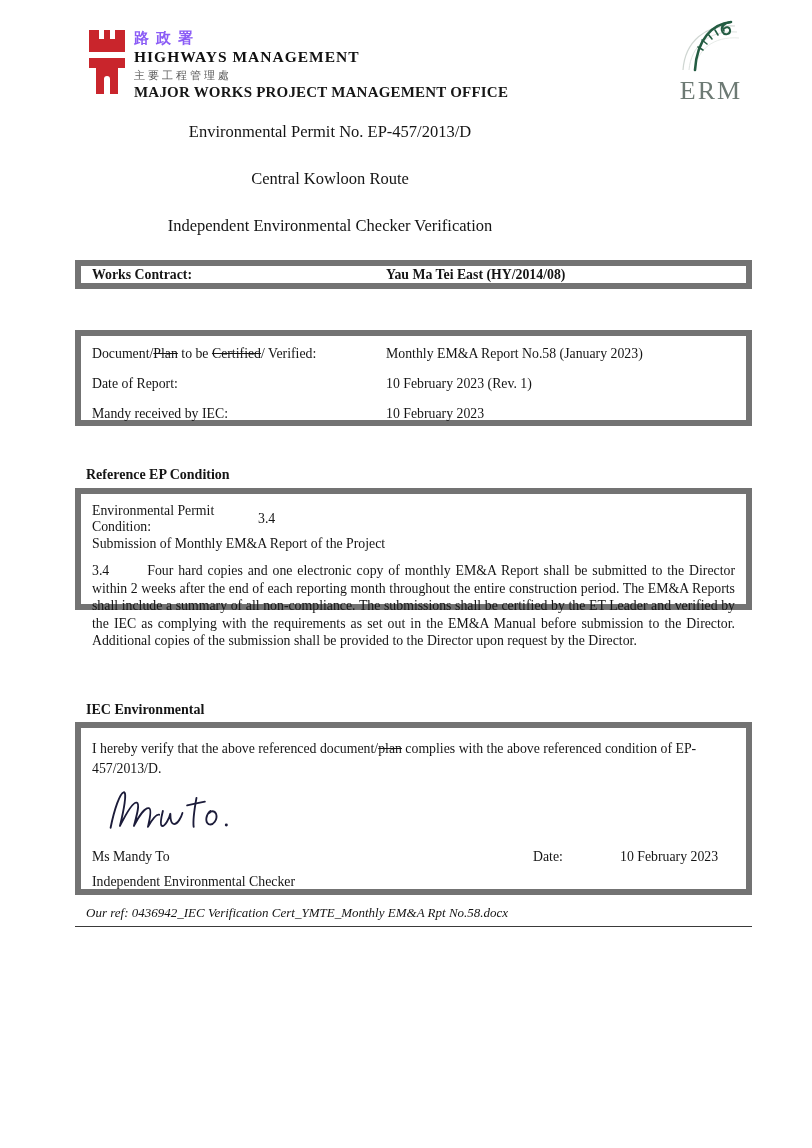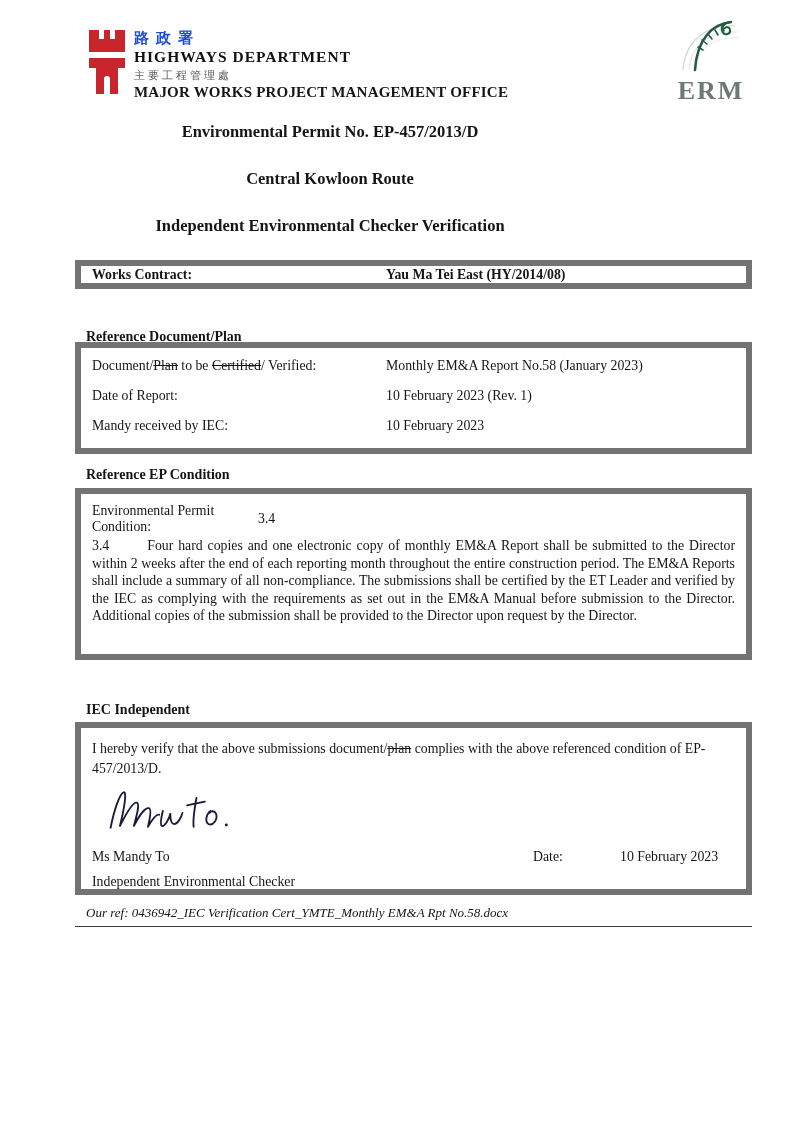--- a/index.html
+++ b/index.html
@@ -7,45 +7,45 @@
   body {
     width:812px; height:1148px; position:relative;
     font-family:"Liberation Serif","DejaVu Serif",serif;
     color:#151515; overflow:hidden;
   }
   .strike { text-decoration:line-through; }
 
   
   .hd-logo { position:absolute; left:88px; top:30px; width:38px; height:64px; }
   .hd-text { position:absolute; left:134px; top:31px; line-height:1; }
-  .hd-cn-name { font-size:15px; letter-spacing:7px; color:#1d4ed8; font-weight:600; }
+  .hd-cn-name { font-size:15px; letter-spacing:7px; color:#8b5cf6; font-weight:600; }
   .hd-en-name { font-size:15.5px; font-weight:bold; color:#111; letter-spacing:1px; margin-top:3px; }
   .hd-cn-office { font-size:11px; color:#5d5d5d; letter-spacing:3px; margin-top:5px; }
   .hd-en-office { font-size:15px; font-weight:bold; color:#161616; margin-top:4px; letter-spacing:0.2px; }
 
-  .erm { position:absolute; left:676px; top:16px; width:70px; text-align:center;font-weight:bold; }
+  .erm { position:absolute; left:676px; top:16px; width:70px; text-align:center; }
   .erm-word { font-size:26px; color:#6d7a74; letter-spacing:2px; margin-top:0px; }
 
   
-  .title-line { position:absolute; left:0; width:660px; text-align:center; font-weight:bold; font-size:16.5px; }
+  .title-line { position:absolute; left:0; width:660px; text-align:center; font-weight:normal; font-size:16.5px; }
   .t1 { top:122px; } .t2 { top:169px; } .t3 { top:216px; }
 
   
   .box { position:absolute; left:75px; width:677px; border:6px solid #737373; background:#fff; font-size:13.8px; }
   .wc-box { top:260px; height:29px; display:flex; align-items:center; padding-left:11px; position:absolute; }
   .wc-label { font-weight:bold; }
   .wc-value { position:absolute; left:305px; font-weight:bold; }
 
   .section-heading { position:absolute; left:86px; font-weight:bold; font-size:14px; }
   .h-refdoc { top:329px; } .h-refep { top:467px; } .h-iec { top:702px; }
 
-  .refdoc-box { top:342px; height:112px; padding:3px 11px; }
+  .refdoc-box { top:330px; height:96px; padding:3px 11px; }
   .trow { display:grid; grid-template-columns:294px 1fr; align-items:center; height:30px; }
 
-  .ep-box { top:488px; height:172px; padding:9px 11px; }
+  .ep-box { top:488px; height:122px; padding:9px 11px; }
   .ep-row { display:grid; grid-template-columns:166px 1fr; align-items:center; height:24px; }
   .ep-sub { margin-top:9px; }
   .clause { margin-top:10px; text-align:justify; line-height:1.27; }
   .clause-tab { display:inline-block; width:38px; }
 
   .iec-box { top:722px; height:173px; padding:11px 11px; }
   .statement { line-height:1.45; }
   .sig-wrap { margin-top:4px; height:56px; padding-left:8px; }
   .sign-row { position:relative; margin-top:10px; height:21px; }
   .date-label { position:absolute; left:441px; top:0; }
@@ -60,21 +60,21 @@
 <body>
 
 <div class="hd-logo">
   <svg width="38" height="64" viewBox="0 0 38 64" aria-hidden="true">
     <path fill="#c9252c" d="M1,0 h10 v9 h5 v-9 h6 v9 h5 v-9 h10 v22 h-36 z"></path>
     <path fill="#c9252c" d="M1,28 h36 v10 h-7 v26 h-8 v-15 a3,3 0 0 0 -6,0 v15 h-8 v-26 h-7 z"></path>
   </svg>
 </div>
 <div class="hd-text">
   <div class="hd-cn-name">路政署</div>
-  <div class="hd-en-name">HIGHWAYS  DEPARTMENT</div>
+  <div class="hd-en-name">HIGHWAYS  MANAGEMENT</div>
   <div class="hd-cn-office">主要工程管理處</div>
   <div class="hd-en-office">MAJOR WORKS PROJECT MANAGEMENT OFFICE</div>
 </div>
 
 <div class="erm">
   <svg width="64" height="56" viewBox="0 0 64 56" aria-hidden="true">
     <path d="M4,54 C6,26 26,8 56,10" stroke="#cfd6d2" stroke-width="1.2" fill="none"></path>
     <path d="M10,54 C12,30 30,14 58,16" stroke="#dde2df" stroke-width="1" fill="none"></path>
     <path d="M16,54 C18,34 34,20 60,22" stroke="#e8ece9" stroke-width="1" fill="none"></path>
     <path d="M52,6 C34,8 18,22 16,54" stroke="#235c42" stroke-width="2.6" fill="none" stroke-linecap="round"></path>
@@ -110,27 +110,28 @@
   </div>
 </div>
 
 <div class="section-heading h-refep">Reference EP Condition</div>
 
 <div class="box ep-box">
   <div class="ep-row">
     <span>Environmental Permit Condition:</span>
     <span>3.4</span>
   </div>
+  <div class="ep-sub">Submission of Monthly EM&amp;A Report of the Project</div>
   <p class="clause"><span>3.4</span><span class="clause-tab"></span><span>Four hard copies and one electronic copy of monthly EM&amp;A Report shall be submitted to the Director within 2 weeks after the end of each reporting month throughout the entire construction period. The EM&amp;A Reports shall include a summary of all non-compliance. The submissions shall be certified by the ET Leader and verified by the IEC as complying with the requirements as set out in the EM&amp;A Manual before submission to the Director. Additional copies of the submission shall be provided to the Director upon request by the Director.</span></p>
 </div>
 
-<div class="section-heading h-iec">IEC Independent</div>
+<div class="section-heading h-iec">IEC Environmental</div>
 
 <div class="box iec-box">
-  <p class="statement"><span>I hereby verify that the above submissions document/</span><span class="strike">plan</span><span> complies with the above referenced condition of EP-457/2013/D.</span></p>
+  <p class="statement"><span>I hereby verify that the above referenced document/</span><span class="strike">plan</span><span> complies with the above referenced condition of EP-457/2013/D.</span></p>
 
   <div class="sig-wrap">
     <svg width="150" height="56" viewBox="0 0 150 60" aria-hidden="true">
       <g stroke="#1c1c3a" stroke-width="2" fill="none" stroke-linecap="round" stroke-linejoin="round">
         <path d="M6,48 C10,28 16,11 20,10 C24,9 20,30 16,46 C22,34 30,20 34,21 C38,22 33,38 31,46 C36,36 43,26 47,27 C51,28 47,42 46,47 C50,40 55,33 58,34"></path>
         <path d="M62,30 C60,38 59,45 61,46 C64,47 69,38 70,33 C70,38 71,44 74,44 C78,44 82,36 83,32"></path>
         <path d="M88,24 C92,23 101,21 107,20"></path>
         <path d="M98,16 C96,27 94,40 95,47"></path>
         <path d="M113,30 C108,34 107,42 111,44 C116,46 121,39 119,33 C117,29 113,30 112,32"></path>
       </g>

